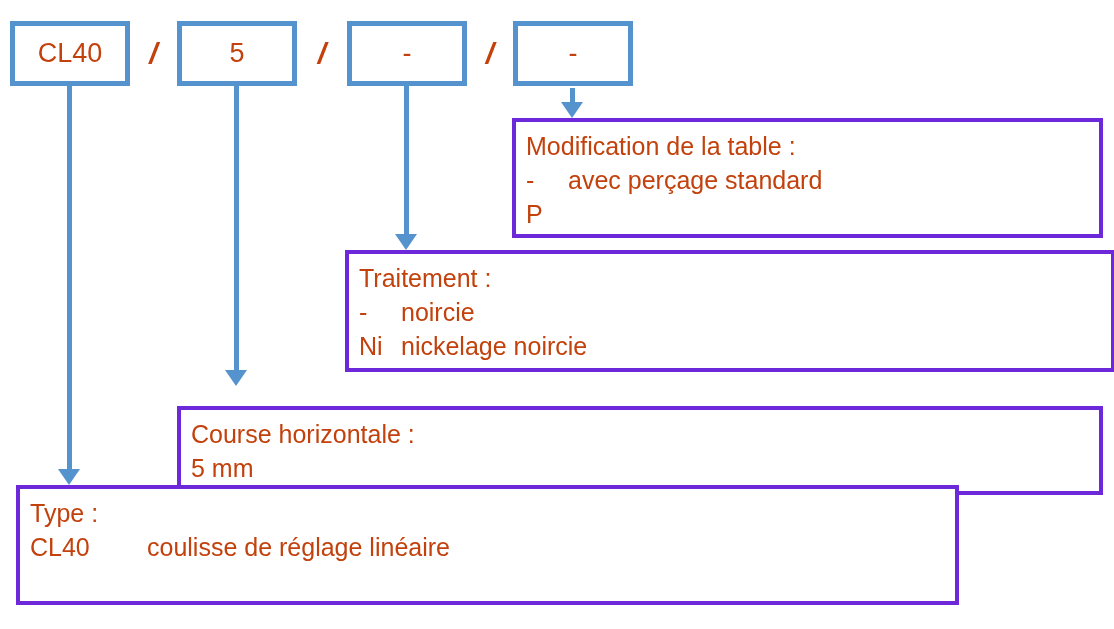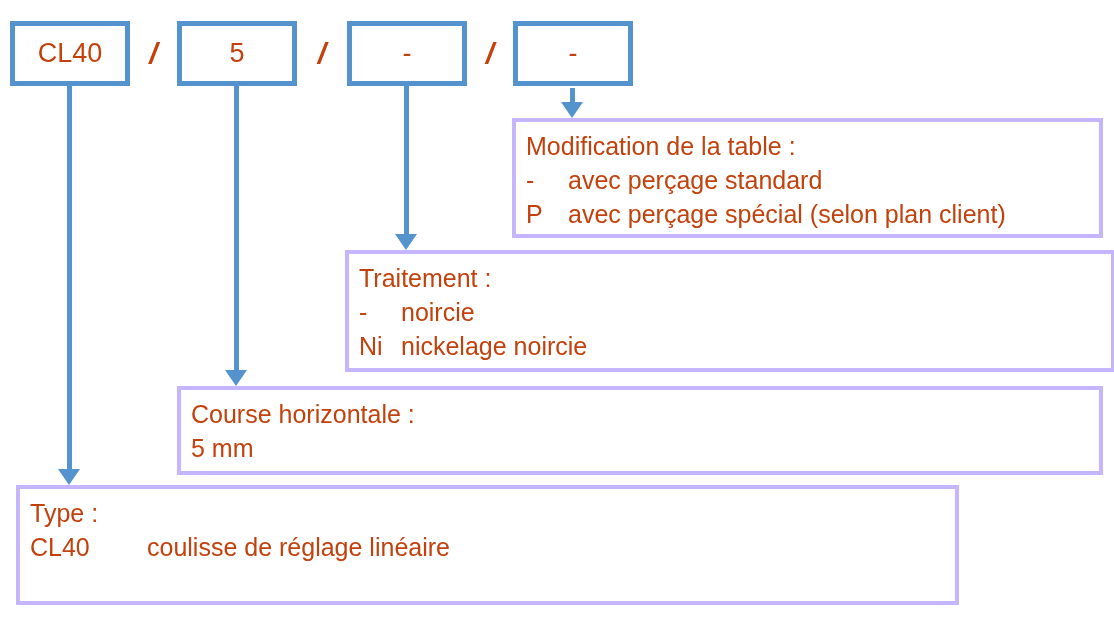--- a/index.html
+++ b/index.html
@@ -67,31 +67,31 @@
     border-right: 11px solid transparent;
     border-top: 16px solid #5493ce;
   }
   .ah1 { left: 58px;  top: 469px; }
   .ah2 { left: 225px; top: 370px; }
   .ah3 { left: 395px; top: 234px; }
   .ah4 { left: 561px; top: 102px; }
   
   .legend {
     position: absolute;
-    border: 4px solid #c4b5fd;
+    border: 4px solid #6d28d9;
     background: #ffffff;
     box-sizing: border-box;
     padding: 7px 8px 0 10px;
     font-size: 25px;
     line-height: 34px;
     white-space: nowrap;
   }
   .lg1 { left: 512px; top: 118px; width: 591px; height: 120px; }
   .lg2 { left: 345px; top: 250px; width: 770px; height: 122px; }
-  .lg3 { left: 177px; top: 386px; width: 926px; height: 89px;  }
+  .lg3 { left: 177px; top: 406px; width: 926px; height: 89px;  }
   .lg4 { left: 16px;   top: 485px; width: 943px; height: 120px; }
   .legend-row { display: flex; }
   .legend-code { flex: 0 0 auto; }
   .lg1 .legend-code { flex-basis: 42px; }
   .lg2 .legend-code { flex-basis: 42px; }
   .lg4 .legend-code { flex-basis: 117px; }
 </style>
 </head>
 <body>
 
@@ -129,21 +129,20 @@
   <div class="arrow-head ah4"></div>
 
   <div class="legend lg1">
     <div class="legend-title">Modification de la table :</div>
     <div class="legend-row">
       <span class="legend-code">-</span>
       <span class="legend-desc">avec perçage standard</span>
     </div>
     <div class="legend-row">
       <span class="legend-code">P</span>
-      <span class="legend-desc">avec perçage spécial (selon plan client)</span>
     </div>
   </div>
 
   <div class="legend lg2">
     <div class="legend-title">Traitement :</div>
     <div class="legend-row">
       <span class="legend-code">-</span>
       <span class="legend-desc">noircie</span>
     </div>
     <div class="legend-row">

